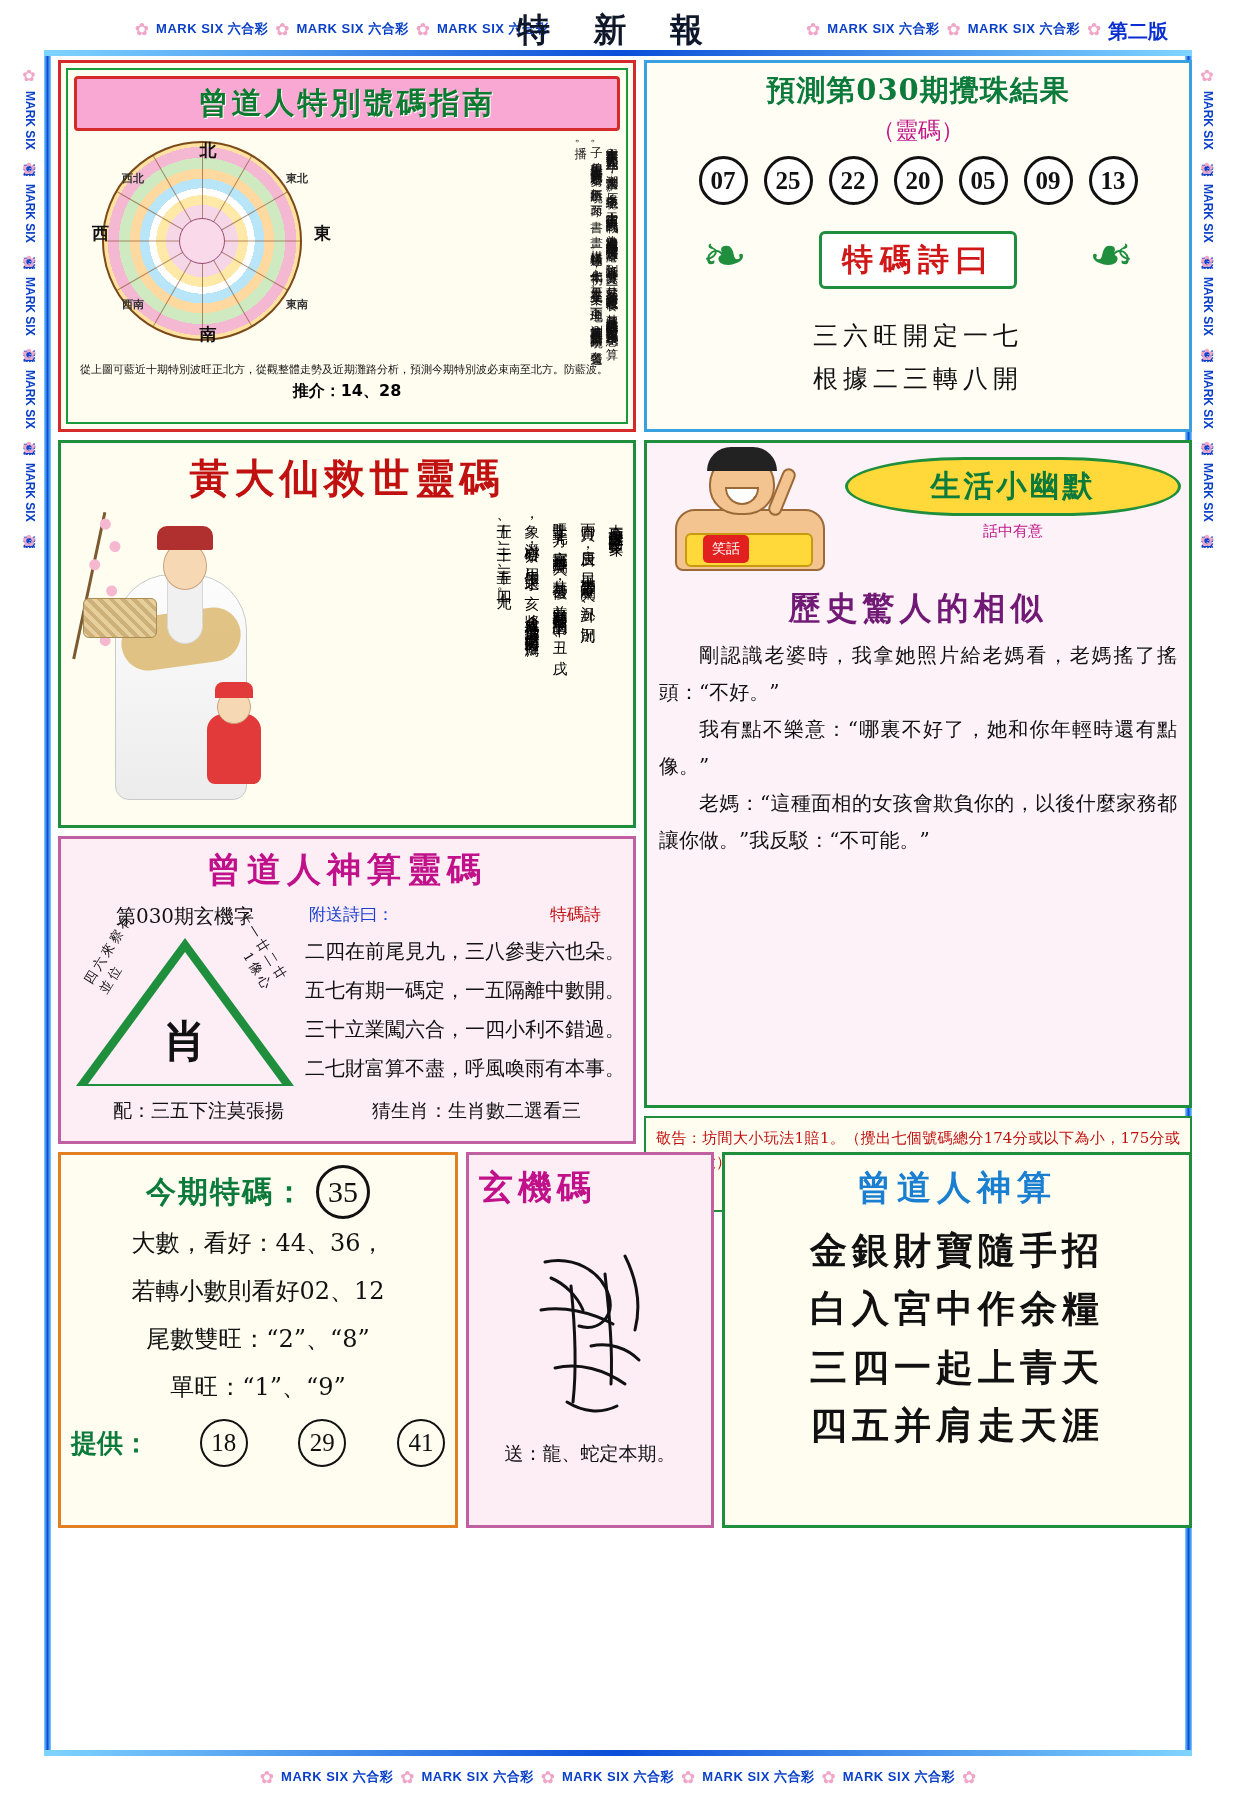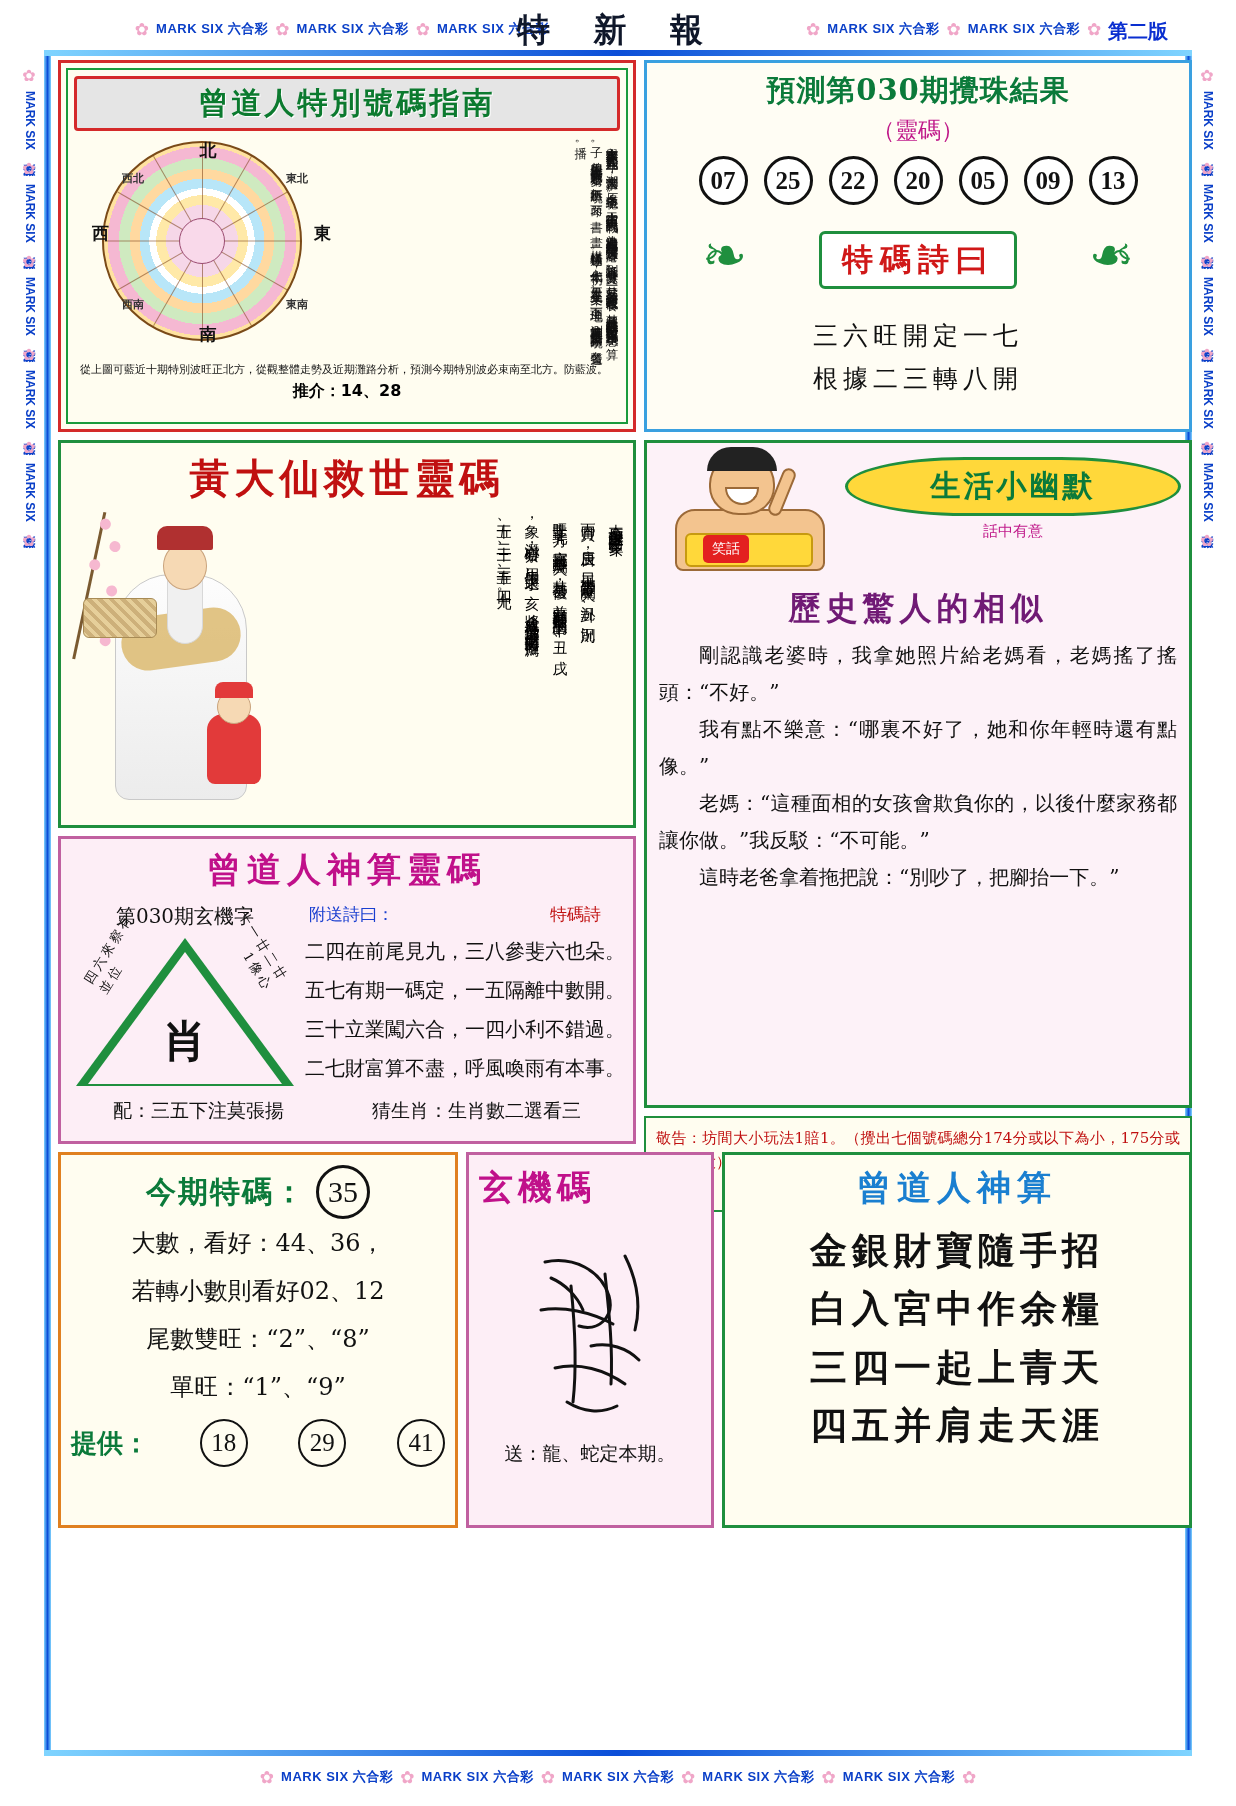--- a/index.html
+++ b/index.html
@@ -80,21 +80,21 @@
   .panel { position:absolute; background:#fff; }
 
   
   #p-guide {
     left:4px; top:4px; width:578px; height:372px;
     border:3px solid #d42a2a; background:#fffdf0;
     padding:5px;
   }
   #p-guide .inner { border:2px solid #1a9b3c; height:100%; padding:6px; background:#fffdf0; }
   .guide-title {
-    background:#e5e5e5; border:3px solid #d42a2a; border-radius:4px;
+    background:#f9a8d4; border:3px solid #d42a2a; border-radius:4px;
     text-align:center; padding:4px 0;
     font-family:"DejaVu Serif", serif; font-weight:bold;
     font-size:30px; letter-spacing:3px; color:#0c7a2f;
     text-shadow:1px 1px 0 #fff;
   }
   .guide-body { display:flex; margin-top:6px; height:220px; }
   .compass-wrap { width:255px; position:relative; }
   .compass {
     position:absolute; left:28px; top:4px; width:200px; height:200px;
     border-radius:50%;
@@ -566,21 +566,20 @@
         </div>
         <div class="humor-titlewrap">
           <div class="humor-title">生活小幽默</div>
           <div class="humor-sub">話中有意</div>
         </div>
       </div>
       <div class="humor-h2">歷史驚人的相似</div>
       <div class="humor-p">剛認識老婆時，我拿她照片給老媽看，老媽搖了搖頭：“不好。”</div>
       <div class="humor-p">我有點不樂意：“哪裏不好了，她和你年輕時還有點像。”</div>
       <div class="humor-p">老媽：“這種面相的女孩會欺負你的，以後什麼家務都讓你做。”我反駁：“不可能。”</div>
-      <div class="humor-p">這時老爸拿着拖把說：“別吵了，把腳抬一下。”</div>
     </div>
 
     <div class="panel" id="p-shensuan">
       <div class="ss-title">曾道人神算靈碼</div>
       <div class="ss-body">
         <div class="ss-left">
           <div class="ss-period">第030期玄機字</div>
           <div class="triangle-wrap">
             <div class="tri"></div>
             <div class="tri-in"></div>

